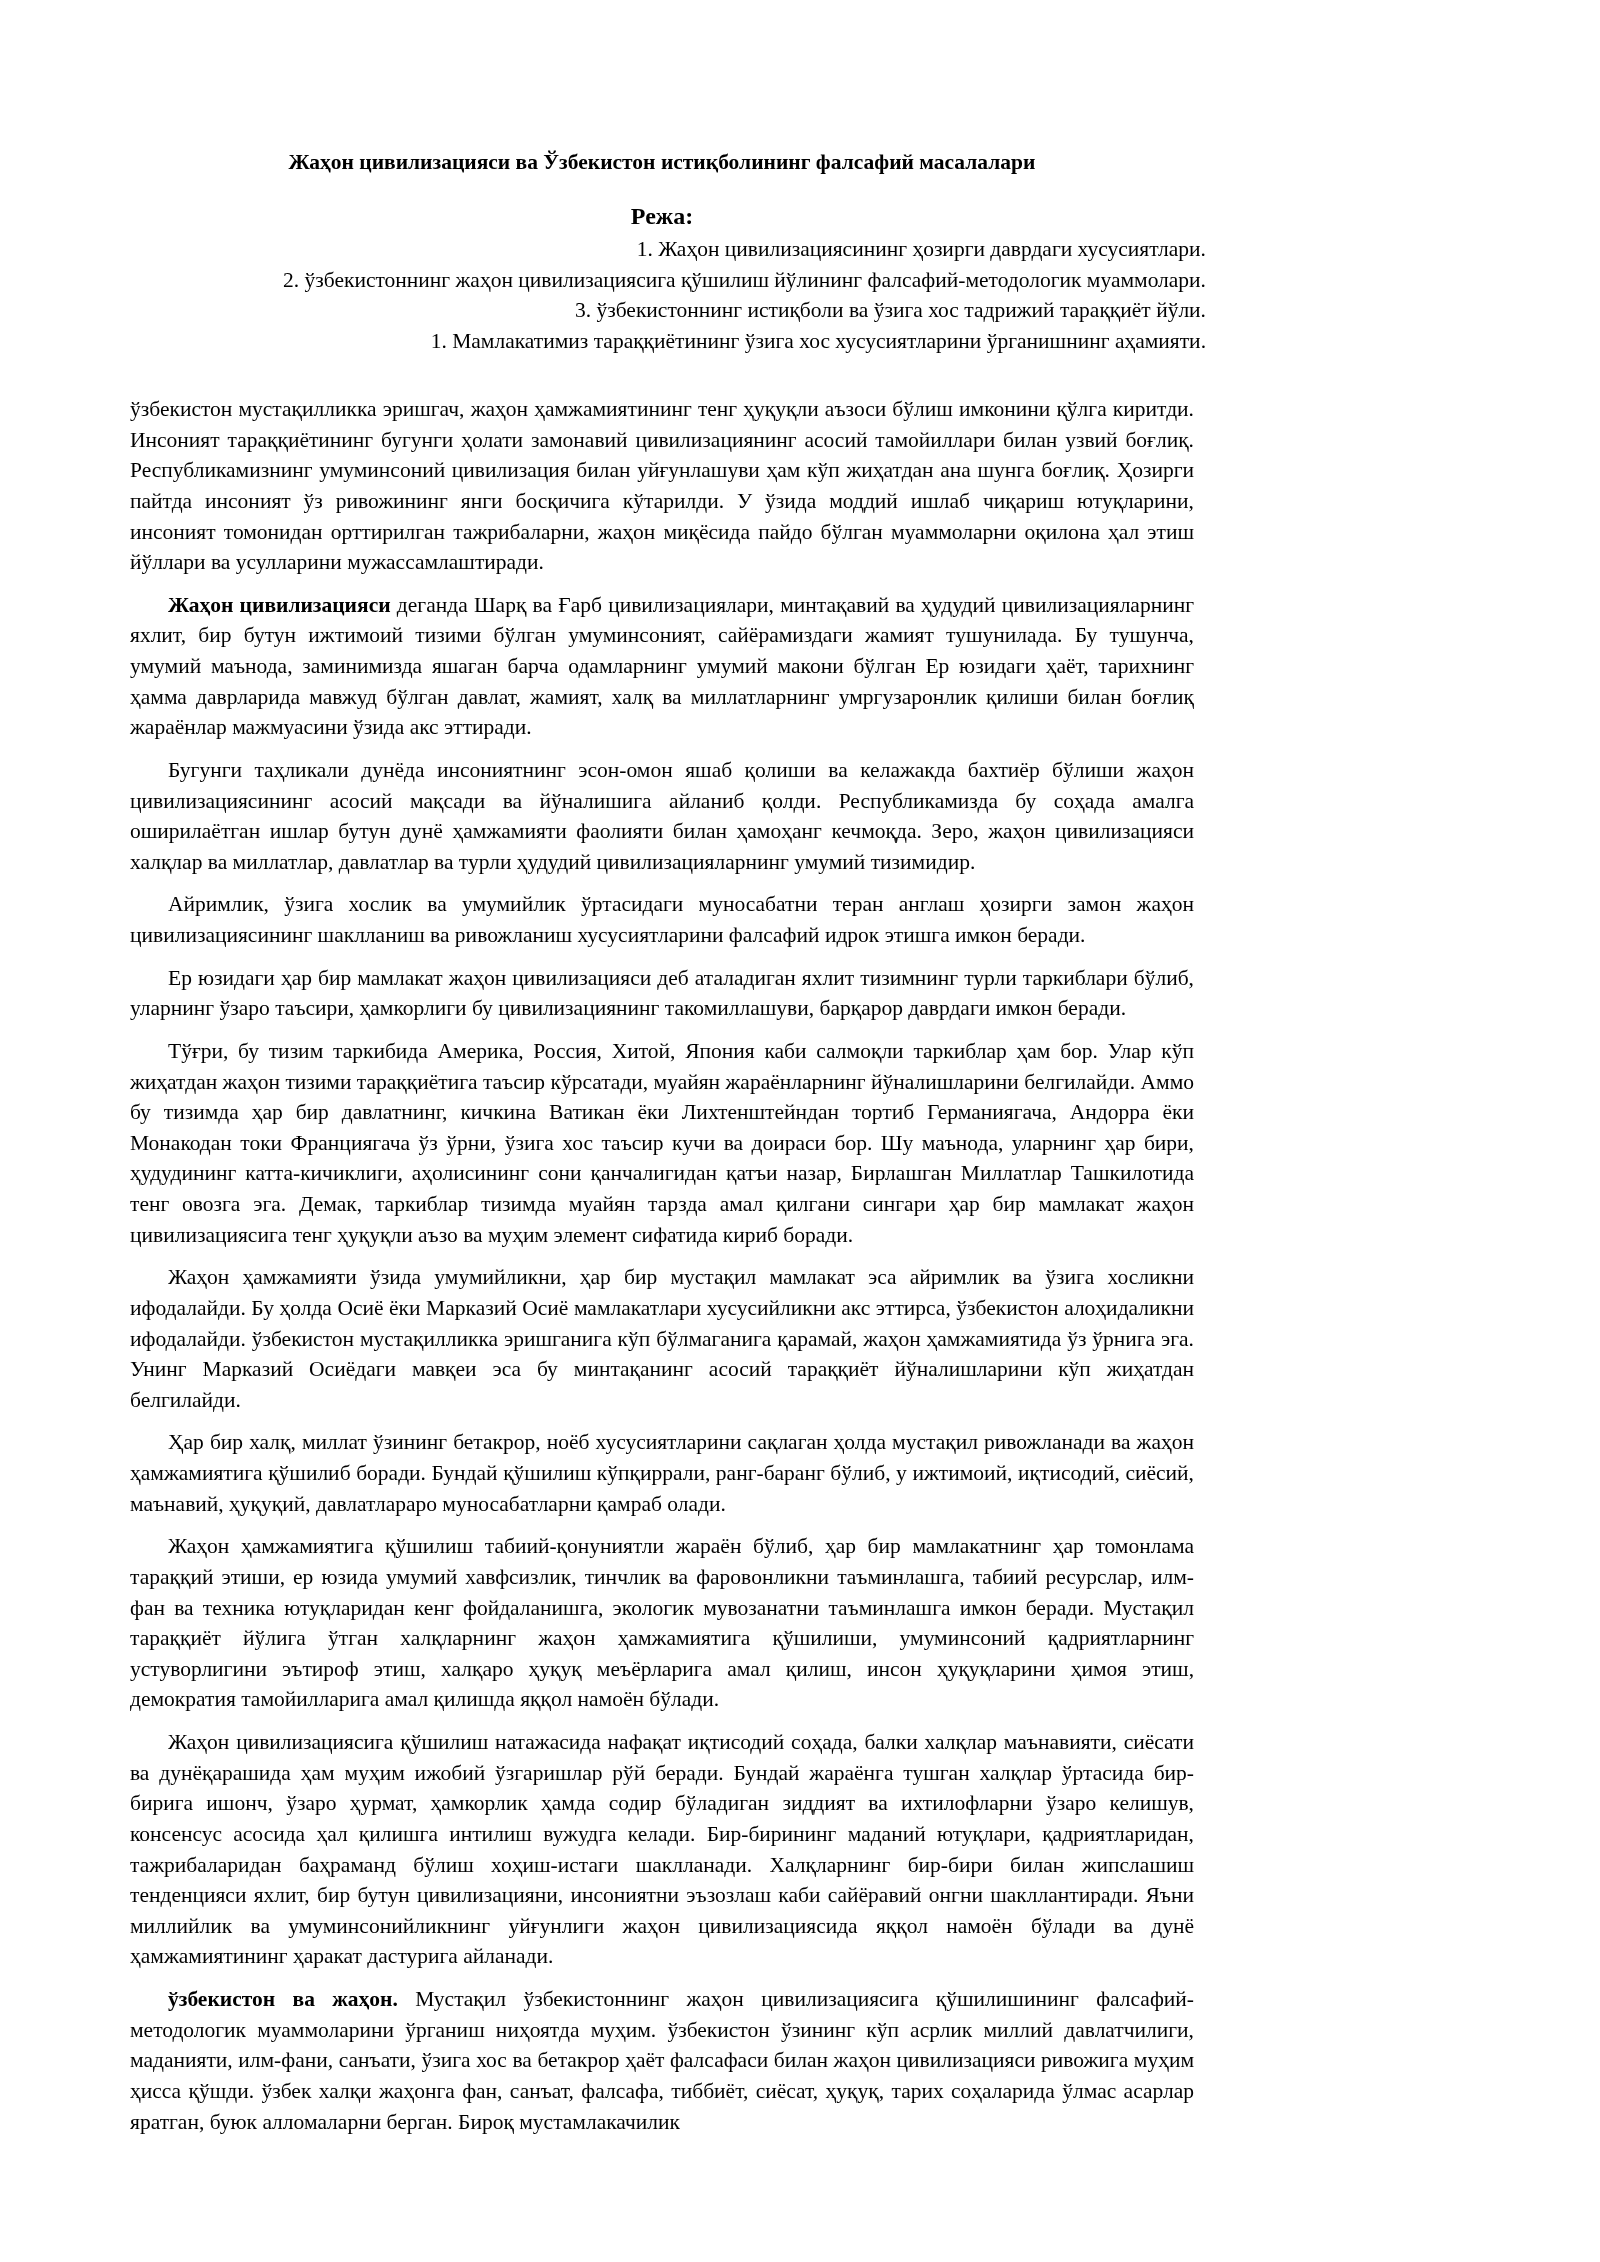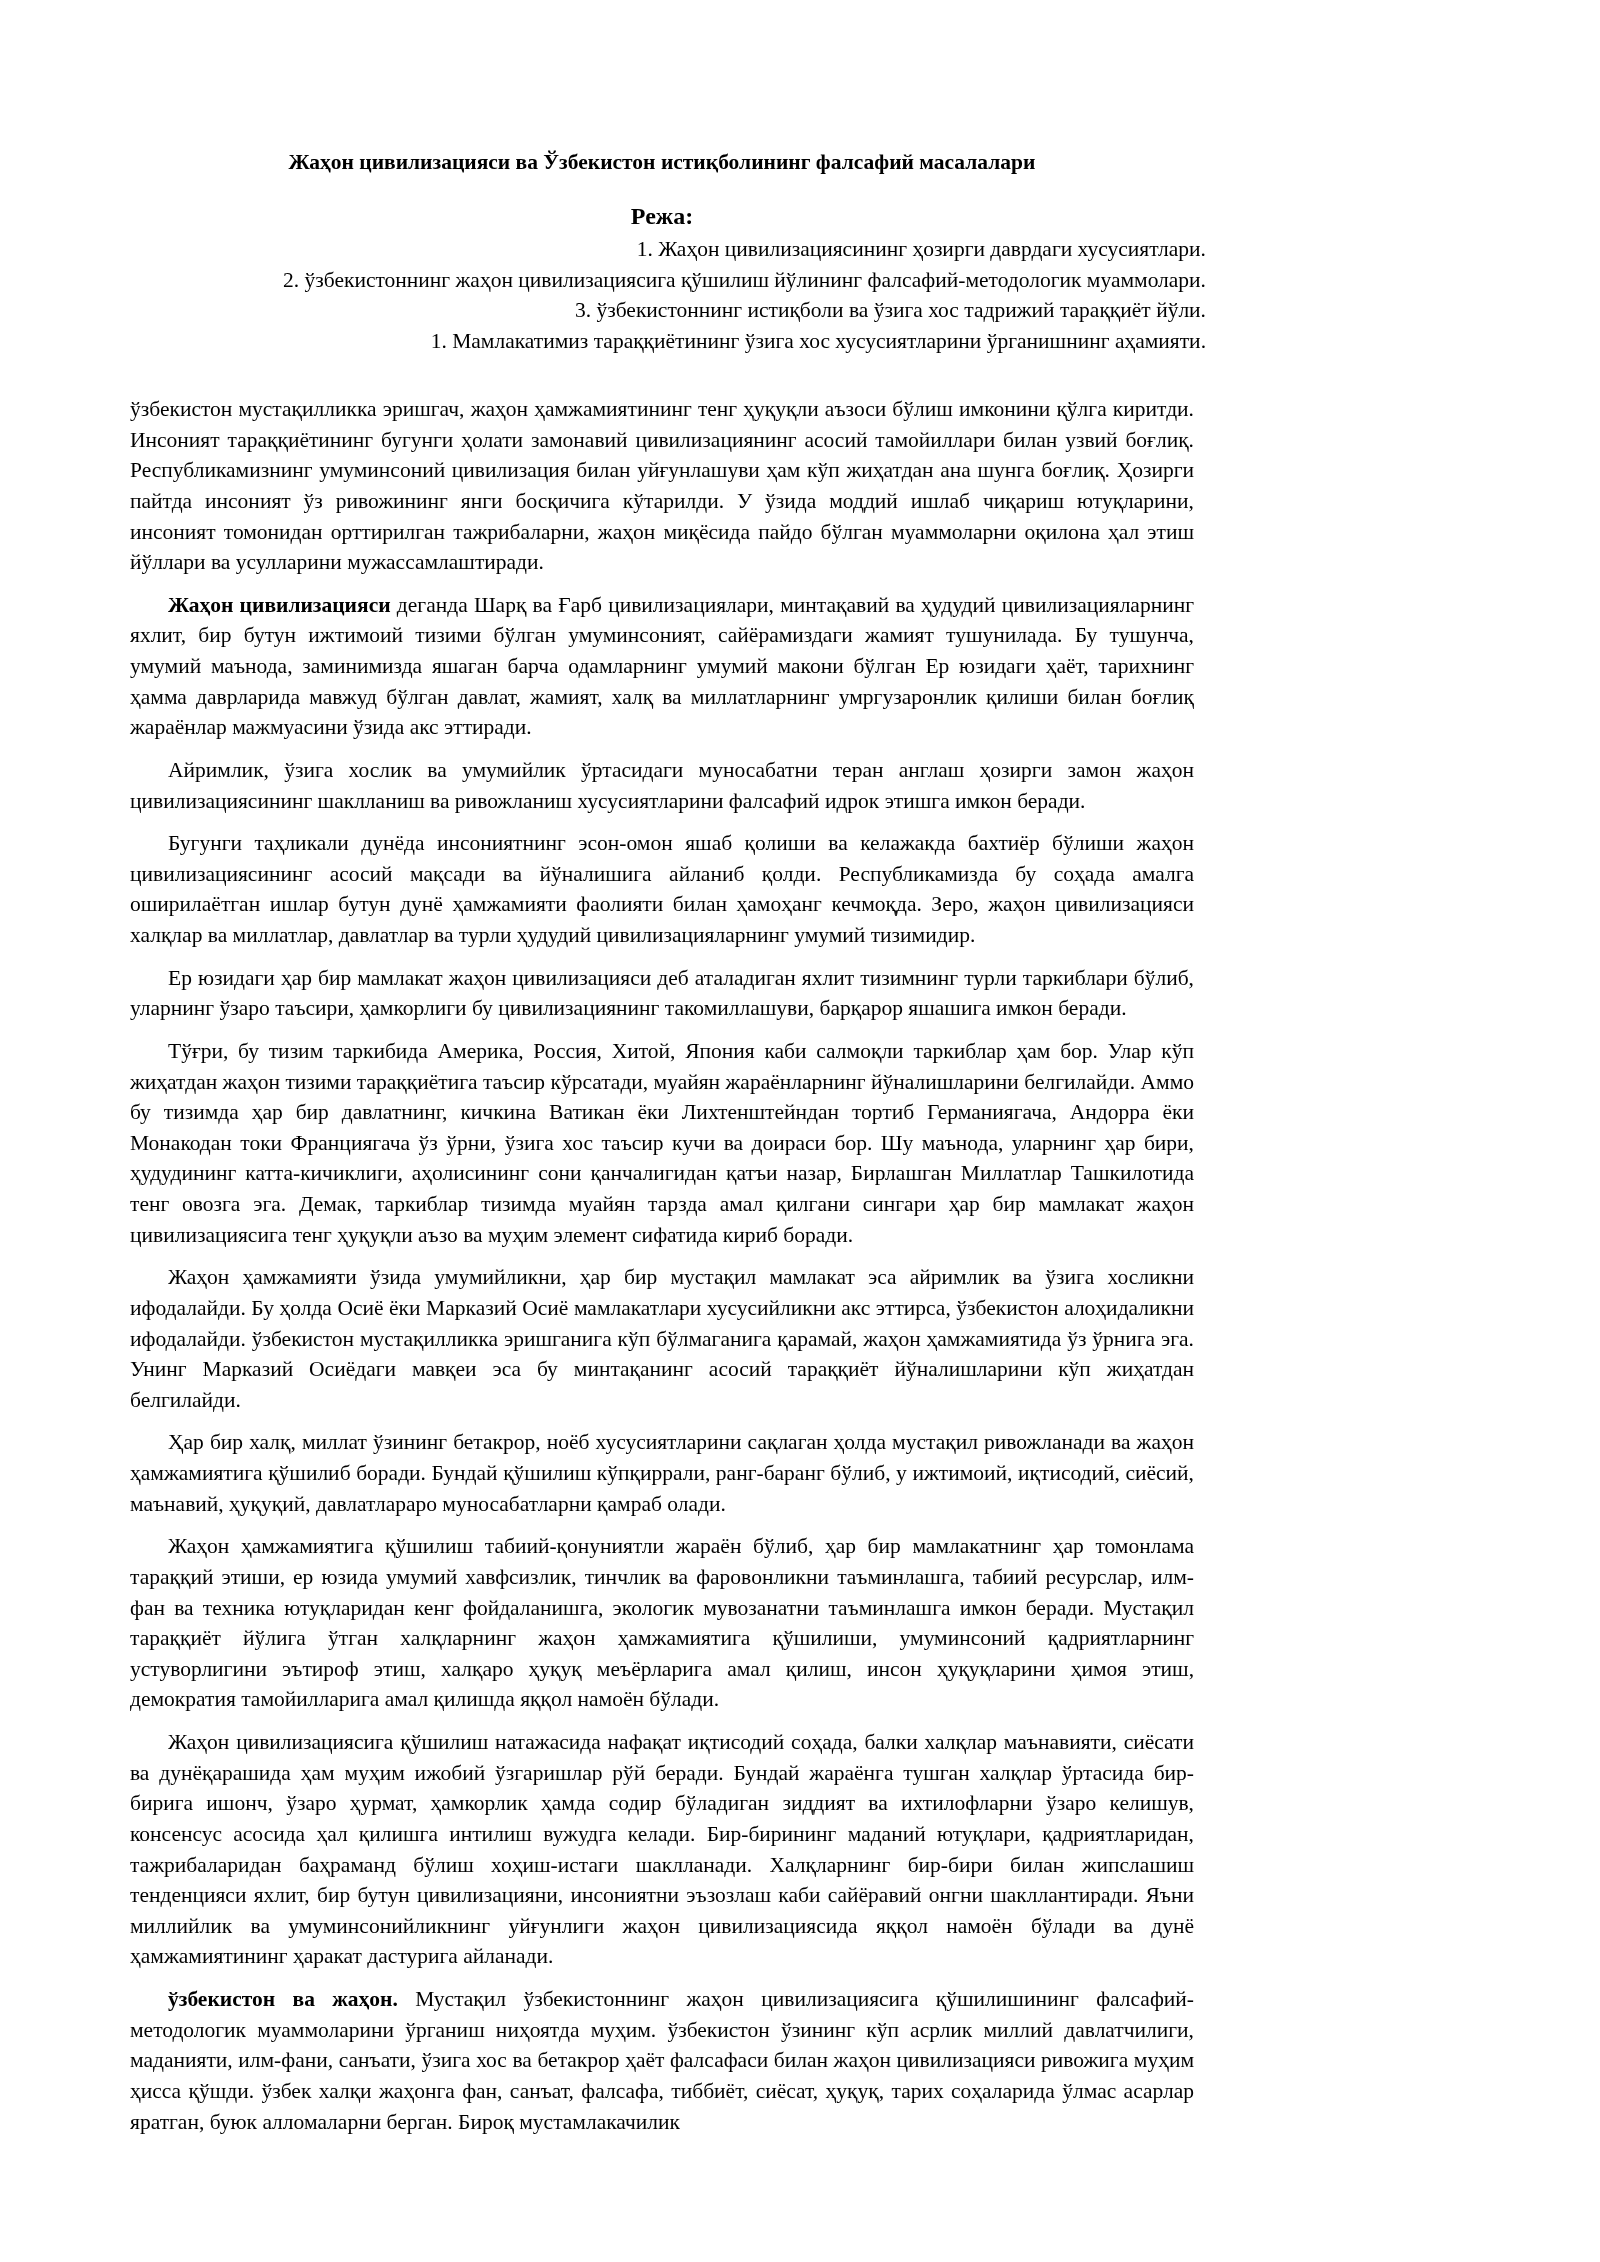--- a/index.html
+++ b/index.html
@@ -82,27 +82,27 @@
   <div class="body-spacer"></div>
 
   <div>
     <p class="para">
       <span>ўзбекистон мустақилликка эришгач, жаҳон ҳамжамиятининг тенг ҳуқуқли аъзоси бўлиш имконини қўлга киритди. Инсоният тараққиётининг бугунги ҳолати замонавий цивилизациянинг асосий тамойиллари билан узвий боғлиқ. Республикамизнинг умуминсоний цивилизация билан уйғунлашуви ҳам кўп жиҳатдан ана шунга боғлиқ. Ҳозирги пайтда инсоният ўз ривожининг янги босқичига кўтарилди. У ўзида моддий ишлаб чиқариш ютуқларини, инсоният томонидан орттирилган тажрибаларни, жаҳон миқёсида пайдо бўлган муаммоларни оқилона ҳал этиш йўллари ва усулларини мужассамлаштиради.</span>
     </p>
     <p class="para indent">
       <b>Жаҳон цивилизацияси</b><span> деганда Шарқ ва Ғарб цивилизациялари, минтақавий ва ҳудудий цивилизацияларнинг яхлит, бир бутун ижтимоий тизими бўлган умуминсоният, сайёрамиздаги жамият тушунилада. Бу тушунча, умумий маънода, заминимизда яшаган барча одамларнинг умумий макони бўлган Ер юзидаги ҳаёт, тарихнинг ҳамма даврларида мавжуд бўлган давлат, жамият, халқ ва миллатларнинг умргузаронлик қилиши билан боғлиқ жараёнлар мажмуасини ўзида акс эттиради.</span>
     </p>
     <p class="para indent">
+      <span>Бугунги таҳликали дунёда инсониятнинг эсон-омон яшаб қолиши ва келажакда бахтиёр бўлиши жаҳон цивилизациясининг асосий мақсади ва йўналишига айланиб қолди. Республикамизда бу соҳада амалга оширилаётган ишлар бутун дунё ҳамжамияти фаолияти билан ҳамоҳанг кечмоқда. Зеро, жаҳон цивилизацияси халқлар ва миллатлар, давлатлар ва турли ҳудудий цивилизацияларнинг умумий тизимидир.</span>
+    </p>
+    <p class="para indent">
       <span>Айримлик, ўзига хослик ва умумийлик ўртасидаги муносабатни теран англаш ҳозирги замон жаҳон цивилизациясининг шаклланиш ва ривожланиш хусусиятларини фалсафий идрок этишга имкон беради.</span>
     </p>
     <p class="para indent">
-      <span>Бугунги таҳликали дунёда инсониятнинг эсон-омон яшаб қолиши ва келажакда бахтиёр бўлиши жаҳон цивилизациясининг асосий мақсади ва йўналишига айланиб қолди. Республикамизда бу соҳада амалга оширилаётган ишлар бутун дунё ҳамжамияти фаолияти билан ҳамоҳанг кечмоқда. Зеро, жаҳон цивилизацияси халқлар ва миллатлар, давлатлар ва турли ҳудудий цивилизацияларнинг умумий тизимидир.</span>
-    </p>
-    <p class="para indent">
-      <span>Ер юзидаги ҳар бир мамлакат жаҳон цивилизацияси деб аталадиган яхлит тизимнинг турли таркиблари бўлиб, уларнинг ўзаро таъсири, ҳамкорлиги бу цивилизациянинг такомиллашуви, барқарор яшашига имкон беради.</span>
+      <span>Ер юзидаги ҳар бир мамлакат жаҳон цивилизацияси деб аталадиган яхлит тизимнинг турли таркиблари бўлиб, уларнинг ўзаро таъсири, ҳамкорлиги бу цивилизациянинг такомиллашуви, барқарор даврдаги имкон беради.</span>
     </p>
     <p class="para indent">
       <span>Тўғри, бу тизим таркибида Америка, Россия, Хитой, Япония каби салмоқли таркиблар ҳам бор. Улар кўп жиҳатдан жаҳон тизими тараққиётига таъсир кўрсатади, муайян жараёнларнинг йўналишларини белгилайди. Аммо бу тизимда ҳар бир давлатнинг, кичкина Ватикан ёки Лихтенштейндан тортиб Германиягача, Андорра ёки Монакодан токи Франциягача ўз ўрни, ўзига хос таъсир кучи ва доираси бор. Шу маънода, уларнинг ҳар бири, ҳудудининг катта-кичиклиги, аҳолисининг сони қанчалигидан қатъи назар, Бирлашган Миллатлар Ташкилотида тенг овозга эга. Демак, таркиблар тизимда муайян тарзда амал қилгани сингари ҳар бир мамлакат жаҳон цивилизациясига тенг ҳуқуқли аъзо ва муҳим элемент сифатида кириб боради.</span>
     </p>
     <p class="para indent">
       <span>Жаҳон ҳамжамияти ўзида умумийликни, ҳар бир мустақил мамлакат эса айримлик ва ўзига хосликни ифодалайди. Бу ҳолда Осиё ёки Марказий Осиё мамлакатлари хусусийликни акс эттирса, ўзбекистон алоҳидаликни ифодалайди. ўзбекистон мустақилликка эришганига кўп бўлмаганига қарамай, жаҳон ҳамжамиятида ўз ўрнига эга. Унинг Марказий Осиёдаги мавқеи эса бу минтақанинг асосий тараққиёт йўналишларини кўп жиҳатдан белгилайди.</span>
     </p>
     <p class="para indent">
       <span>Ҳар бир халқ, миллат ўзининг бетакрор, ноёб хусусиятларини сақлаган ҳолда мустақил ривожланади ва жаҳон ҳамжамиятига қўшилиб боради. Бундай қўшилиш кўпқиррали, ранг-баранг бўлиб, у ижтимоий, иқтисодий, сиёсий, маънавий, ҳуқуқий, давлатлараро муносабатларни қамраб олади.</span>
     </p>

